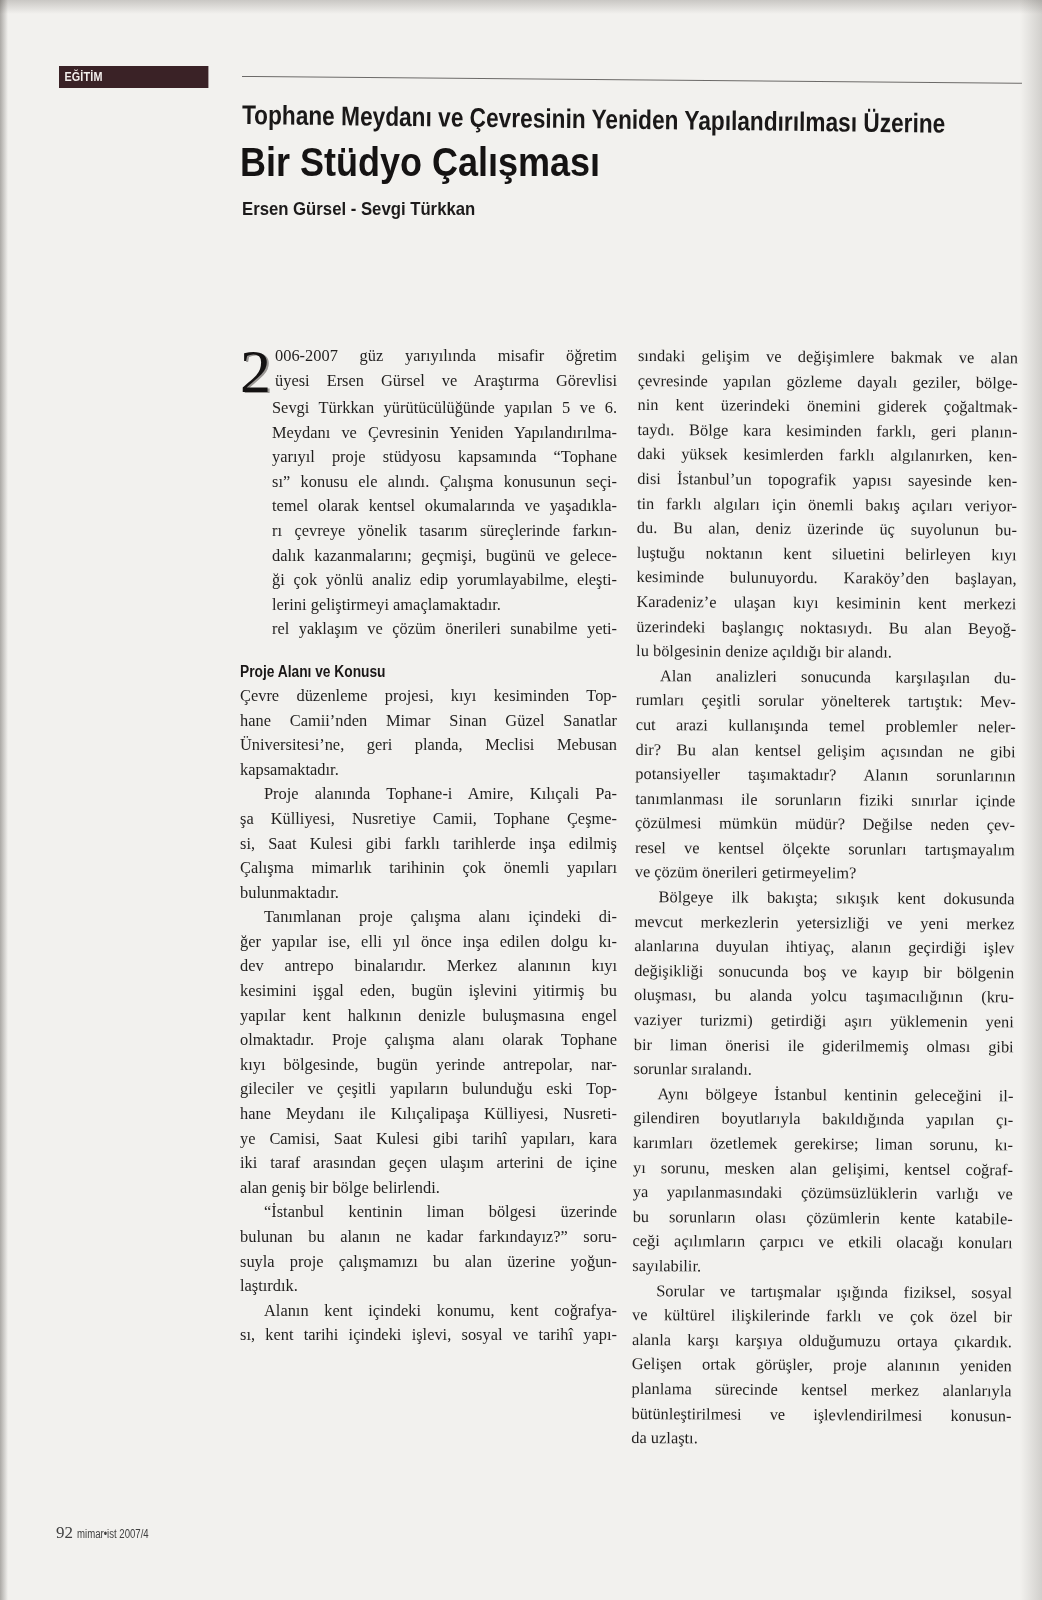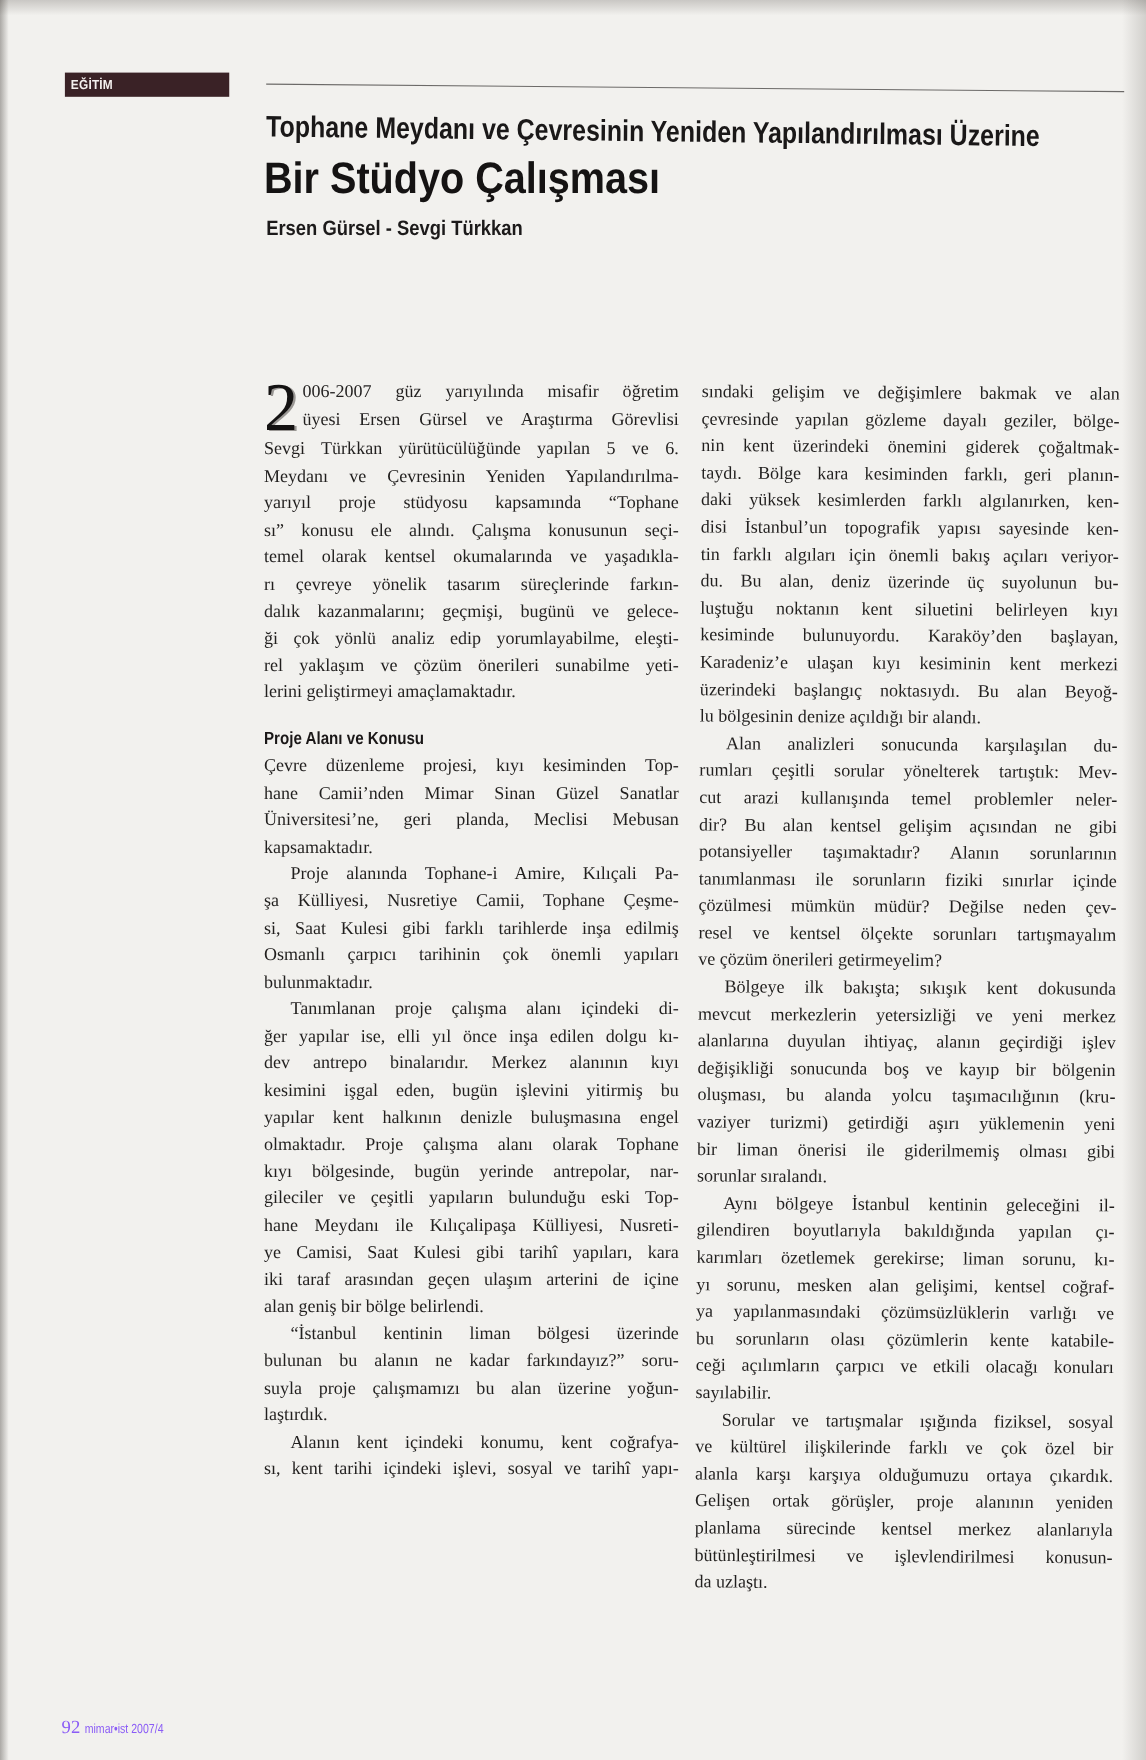--- a/index.html
+++ b/index.html
@@ -66,31 +66,31 @@
     .col-right { left: 638px; width: 380px; transform: rotate(0.35deg); transform-origin: left top; }
     .line { display: block; white-space: nowrap; text-align: justify; text-align-last: justify; }
     .line.last { text-align-last: left; }
     .line.indent { padding-left: 24px; }
     .drop-cap {
       float: left; font-size: 62px; line-height: 50px; height: 50px;
       margin: 2px 4px 0 0; color: #141212;
       text-shadow: 2px 1px 0 #9a9794;
     }
     .dropcap-wrap { display: block; }
-    .dropcap-wrap .line { white-space: nowrap; }
+    .dropcap-wrap .line { white-space: nowrap; margin-left: 32px; }
     .subhead {
       display: block;
       font-family: "Liberation Sans", sans-serif;
       font-weight: bold; font-size: 16px; color: #1a1717;
       transform: scaleX(0.86); transform-origin: left center;
       margin-top: 18px; margin-bottom: 0px; line-height: 24px;
     }
     .footer {
-      position: absolute; left: 56px; top: 1560px;
-      font-size: 17px; color: #8b5cf6; white-space: nowrap;
+      position: absolute; left: 56px; top: 1523px;
+      font-size: 17px; color: #404040; white-space: nowrap;
     }
     .footer .pub {
       font-family: "Liberation Sans", sans-serif; font-size: 12px;
       transform: scaleX(0.8); transform-origin: left center; display: inline-block;
     }
     sup { font-size: 10px; vertical-align: 6px; line-height: 0; }
   </style>
 </head>
 <body>
 
@@ -111,38 +111,38 @@
     <span class="line">006-2007 güz yarıyılında misafir öğretim</span>
     <span class="line">üyesi Ersen Gürsel ve Araştırma Görevlisi</span>
     <span class="line" style="clear:both">Sevgi Türkkan yürütücülüğünde yapılan 5 ve 6.</span>
     <span class="line">Meydanı ve Çevresinin Yeniden Yapılandırılma-</span>
     <span class="line">yarıyıl proje stüdyosu kapsamında “Tophane</span>
     <span class="line">sı” konusu ele alındı. Çalışma konusunun seçi-</span>
     <span class="line">temel olarak kentsel okumalarında ve yaşadıkla-</span>
     <span class="line">rı çevreye yönelik tasarım süreçlerinde farkın-</span>
     <span class="line">dalık kazanmalarını; geçmişi, bugünü ve gelece-</span>
     <span class="line">ği çok yönlü analiz edip yorumlayabilme, eleşti-</span>
+    <span class="line last">lerini geliştirmeyi amaçlamaktadır.</span>
     <span class="line">rel yaklaşım ve çözüm önerileri sunabilme yeti-</span>
-    <span class="line last">lerini geliştirmeyi amaçlamaktadır.</span>
   </div>
 
   <span class="subhead">Proje Alanı ve Konusu</span>
 
   <div>
     <span class="line">Çevre düzenleme projesi, kıyı kesiminden Top-</span>
     <span class="line">hane Camii’nden Mimar Sinan Güzel Sanatlar</span>
     <span class="line">Üniversitesi’ne, geri planda, Meclisi Mebusan</span>
     <span class="line last">kapsamaktadır.</span>
   </div>
 
   <div>
     <span class="line indent">Proje alanında Tophane-i Amire, Kılıçali Pa-</span>
     <span class="line">şa Külliyesi, Nusretiye Camii, Tophane Çeşme-</span>
     <span class="line">si, Saat Kulesi gibi farklı tarihlerde inşa edilmiş</span>
-    <span class="line">Osmanlı çarpıcı tarihinin çok önemli yapıları</span>
+    <span class="line">Çalışma mimarlık tarihinin çok önemli yapıları</span>
     <span class="line last">bulunmaktadır.</span>
   </div>
 
   <div>
     <span class="line indent">Tanımlanan proje çalışma alanı içindeki di-</span>
     <span class="line">ğer yapılar ise, elli yıl önce inşa edilen dolgu kı-</span>
     <span class="line">dev antrepo binalarıdır. Merkez alanının kıyı</span>
     <span class="line">kesimini işgal eden, bugün işlevini yitirmiş bu</span>
     <span class="line">yapılar kent halkının denizle buluşmasına engel</span>
     <span class="line">olmaktadır. Proje çalışma alanı olarak Tophane</span>

